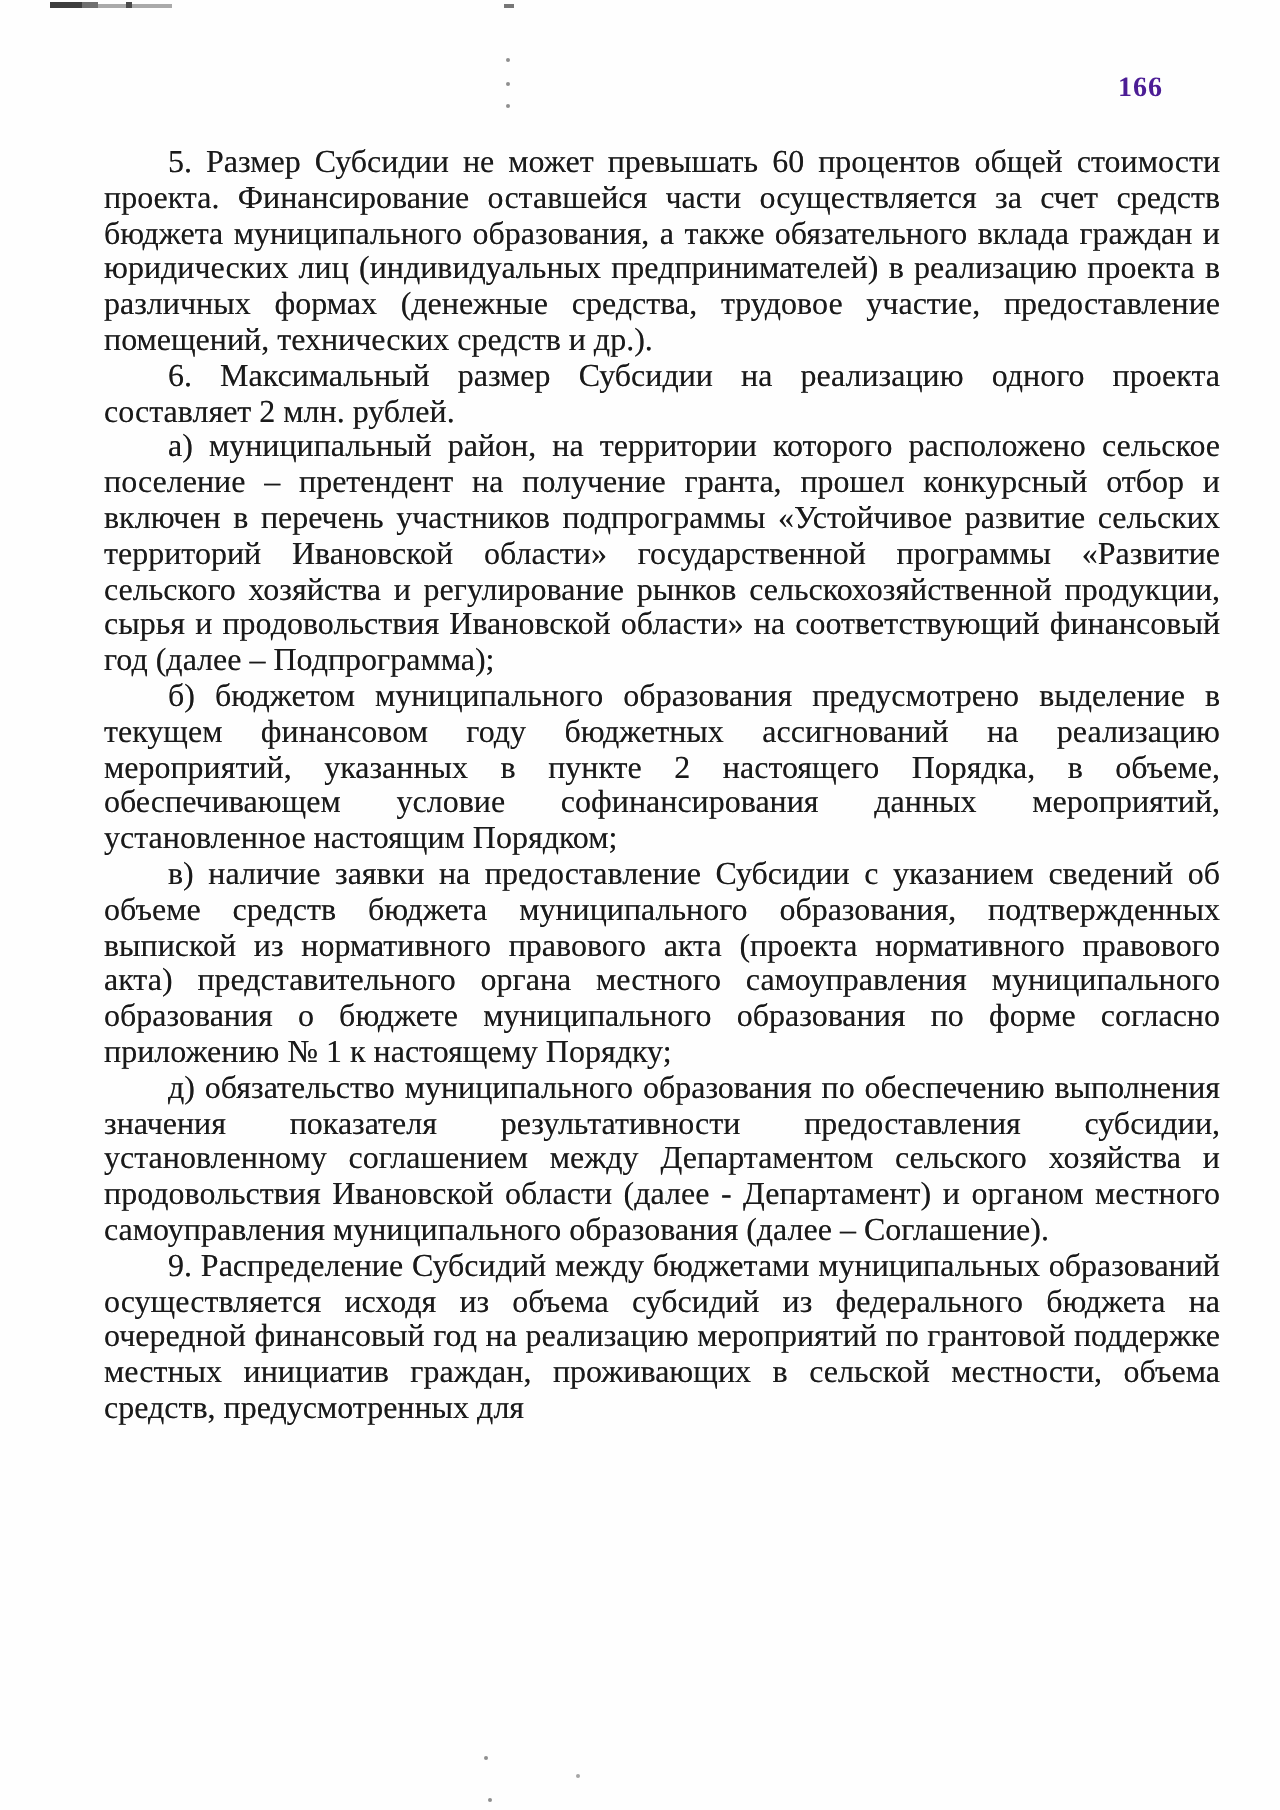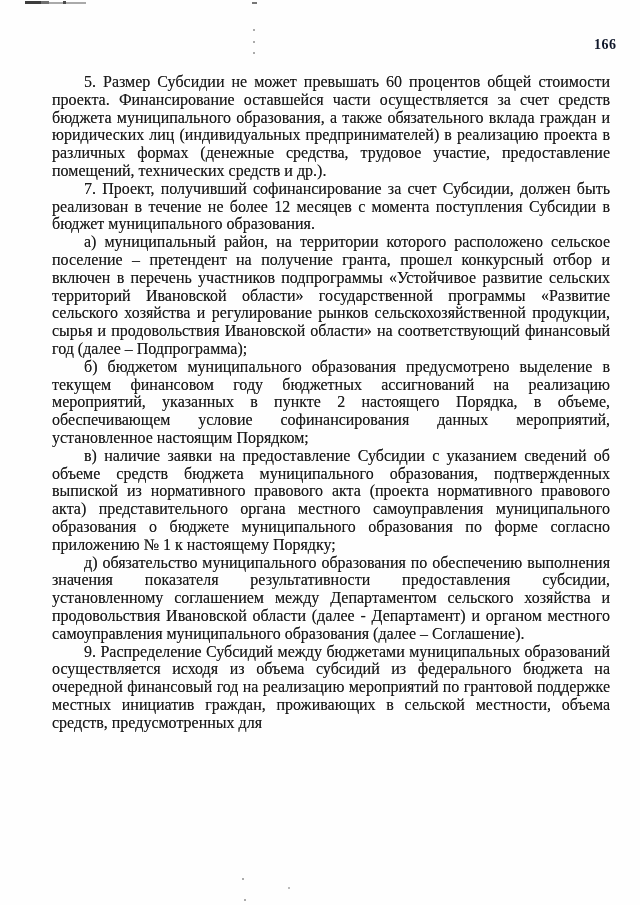--- a/index.html
+++ b/index.html
@@ -52,26 +52,26 @@
   .speck.s2 { left: 253px; top: 29px; }
   .speck.s3 { left: 253px; top: 41px; }
   .speck.s4 { left: 253px; top: 52px; }
   .speck.s5 { left: 593px; top: 190px; background: #9a9a9a; }
   .speck.s6 { left: 242px; top: 878px; }
   .speck.s7 { left: 288px; top: 887px; background: #a5a5a5; }
   .speck.s8 { left: 244px; top: 899px; }
 
   .page-number {
     position: absolute;
-    left: 594px;
+    left: 559px;
     top: 37px;
     font-size: 14px;
     font-weight: bold;
     letter-spacing: 0.5px;
-    color: #0f172a;
+    color: #4c1d95;
   }
   .text-block {
     position: absolute;
     left: 52px;
     top: 73px;
     width: 558px;
     font-size: 16px;
     line-height: 17.8px;
     text-align: justify;
     
@@ -99,21 +99,21 @@
   <div class="speck s4"></div>
   <div class="speck s5"></div>
   <div class="speck s6"></div>
   <div class="speck s7"></div>
   <div class="speck s8"></div>
 
   <div class="page-number">166</div>
 
   <div class="text-block">
     <p>5. Размер Субсидии не может превышать 60 процентов общей стоимости проекта. Финансирование оставшейся части осуществляется за счет средств бюджета муниципального образования, а также обязательного вклада граждан и юридических лиц (индивидуальных предпринимателей) в реализацию проекта в различных формах (денежные средства, трудовое участие, предоставление помещений, технических средств и др.).</p>
-    <p>7. Проект, получивший софинансирование за счет Субсидии, должен быть реализован в течение не более 12 месяцев с момента поступления Субсидии в бюджет муниципального образования.</p>
+    <p>6. Максимальный размер Субсидии на реализацию одного проекта составляет 2 млн. рублей.</p>
     <p>а) муниципальный район, на территории которого расположено сельское поселение – претендент на получение гранта, прошел конкурсный отбор и включен в перечень участников подпрограммы «Устойчивое развитие сельских территорий Ивановской области» государственной программы «Развитие сельского хозяйства и регулирование рынков сельскохозяйственной продукции, сырья и продовольствия Ивановской области» на соответствующий финансовый год (далее – Подпрограмма);</p>
     <p>б) бюджетом муниципального образования предусмотрено выделение в текущем финансовом году бюджетных ассигнований на реализацию мероприятий, указанных в пункте 2 настоящего Порядка, в объеме, обеспечивающем условие софинансирования данных мероприятий, установленное настоящим Порядком;</p>
     <p>в) наличие заявки на предоставление Субсидии с указанием сведений об объеме средств бюджета муниципального образования, подтвержденных выпиской из нормативного правового акта (проекта нормативного правового акта) представительного органа местного самоуправления муниципального образования о бюджете муниципального образования по форме согласно приложению № 1 к настоящему Порядку;</p>
     <p>д) обязательство муниципального образования по обеспечению выполнения значения показателя результативности предоставления субсидии, установленному соглашением между Департаментом сельского хозяйства и продовольствия Ивановской области (далее - Департамент) и органом местного самоуправления муниципального образования (далее – Соглашение).</p>
     <p>9. Распределение Субсидий между бюджетами муниципальных образований осуществляется исходя из объема субсидий из федерального бюджета на очередной финансовый год на реализацию мероприятий по грантовой поддержке местных инициатив граждан, проживающих в сельской местности, объема средств, предусмотренных для</p>
   </div>
 
 </div>
 
 </body></html>

